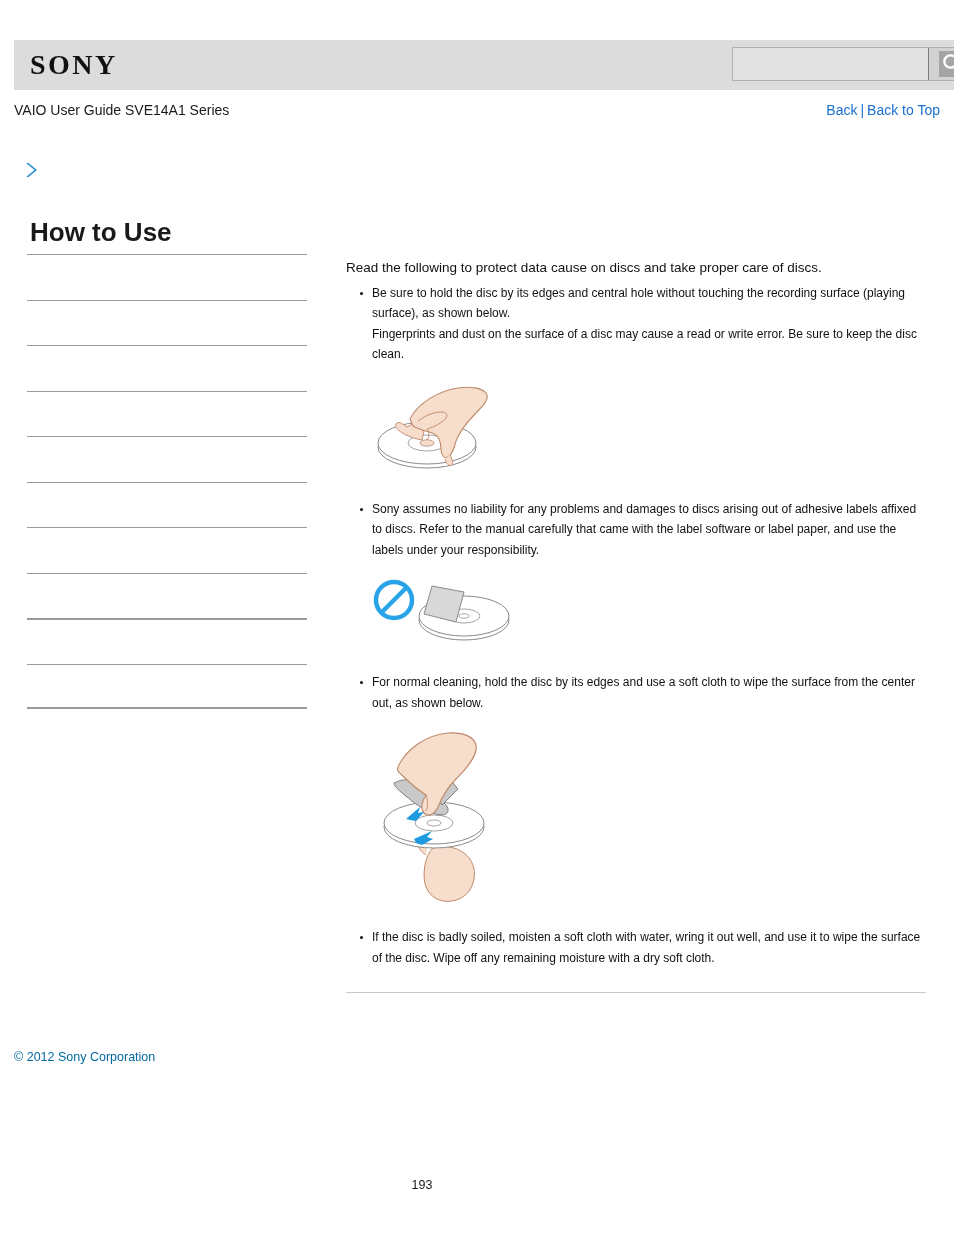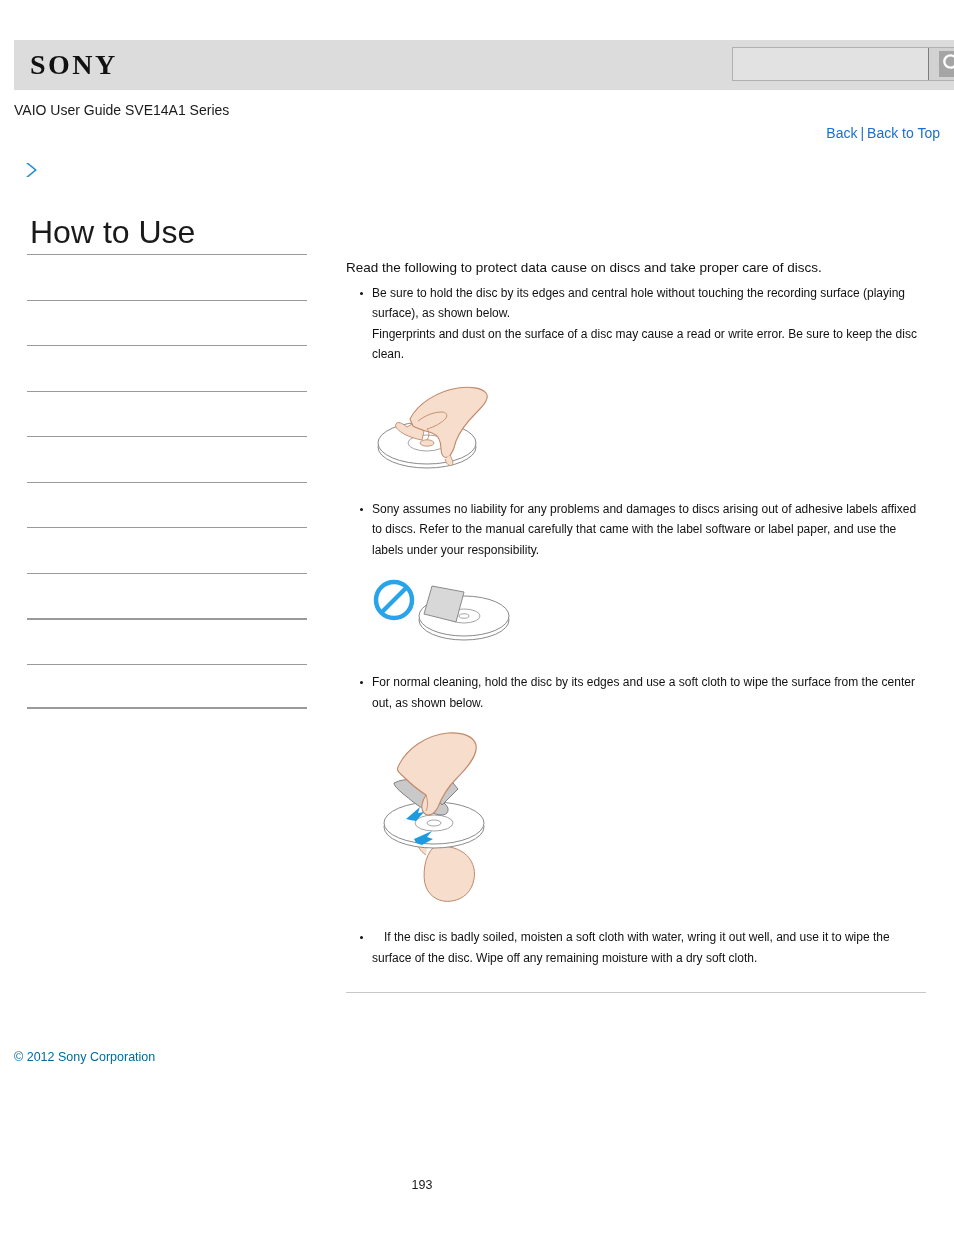--- a/index.html
+++ b/index.html
@@ -87,21 +87,20 @@
     color: #1a1a1a;
     line-height: 20px;
   }
   .nav-links {
     position: absolute;
     right: 0;
     top: 0;
     font-size: 14px;
     line-height: 20px;
     white-space: nowrap;
-    margin-top: 23px;
   }
   .nav-links a {
     color: #1a6fd0;
     text-decoration: none;
   }
   .nav-sep { color: #1a6fd0; padding: 0 3px; }
 
   
   .chevron-row {
     position: absolute;
@@ -112,22 +111,22 @@
   }
 
   
   .sidebar {
     position: absolute;
     left: 27px;
     top: 218px;
     width: 280px;
   }
   .sidebar-heading {
-    font-size: 32px;
-    font-weight: normal;
+    font-size: 26px;
+    font-weight: bold;
     color: #1a1a1a;
     margin: 0;
     padding: 0 0 8px 3px;
     line-height: 28px;
   }
   .sidebar-list {
     list-style: none;
     margin: 0;
     padding: 0;
   }
@@ -344,21 +343,21 @@
                  C48 82 50 74 54 68
                  C48 64 40 58 34 52 C28 46 24 44 26 40 Z" fill="#f6ddcc" stroke="#c08a6a" stroke-width="1.1"></path>
         <path d="M54 68 C56 74 56 80 54 84" fill="none" stroke="#c08a6a" stroke-width="0.9"></path>
 
         <path d="M34 92 L48 80 L46 86 L52 85 L44 94 L38 93 Z" fill="#1e9bdf"></path>
         <path d="M42 112 L60 104 L55 110 L61 112 L50 118 L44 116 Z" fill="#1e9bdf"></path>
       </svg>
     </div>
 
     <li>
-      <span style="white-space: pre-line; margin-left: 12px;">If the disc is badly soiled, moisten a soft cloth with water, wring it out well, and use it to wipe the surface of the disc. Wipe off any remaining moisture with a dry soft cloth.</span>
+      <span style="white-space: pre-line;">If the disc is badly soiled, moisten a soft cloth with water, wring it out well, and use it to wipe the surface of the disc. Wipe off any remaining moisture with a dry soft cloth.</span>
     </li>
 
 
   </ul>
 
   <hr class="content-divider">
 </div>
 
 <div class="footer-copyright">© 2012 Sony Corporation</div>
 <div class="page-number">193</div>

